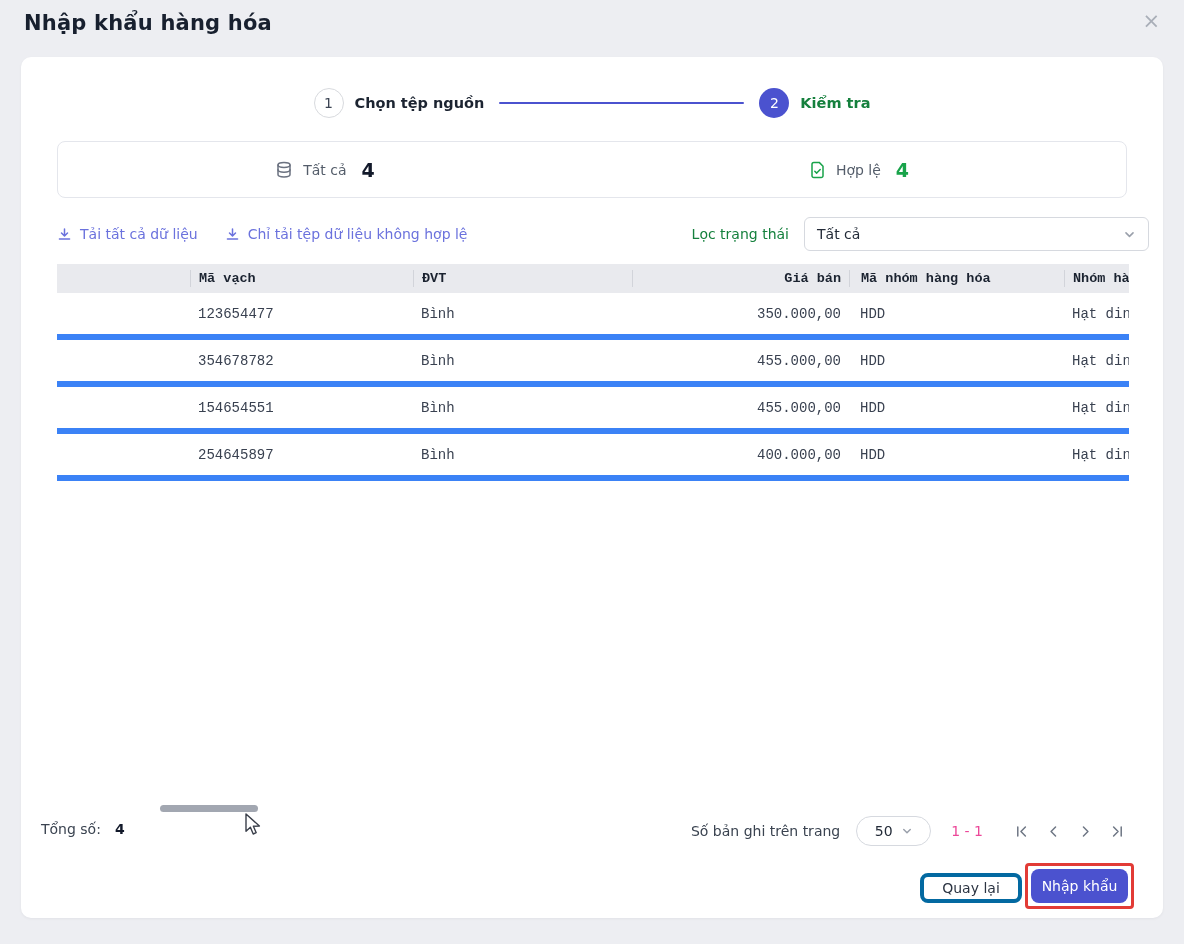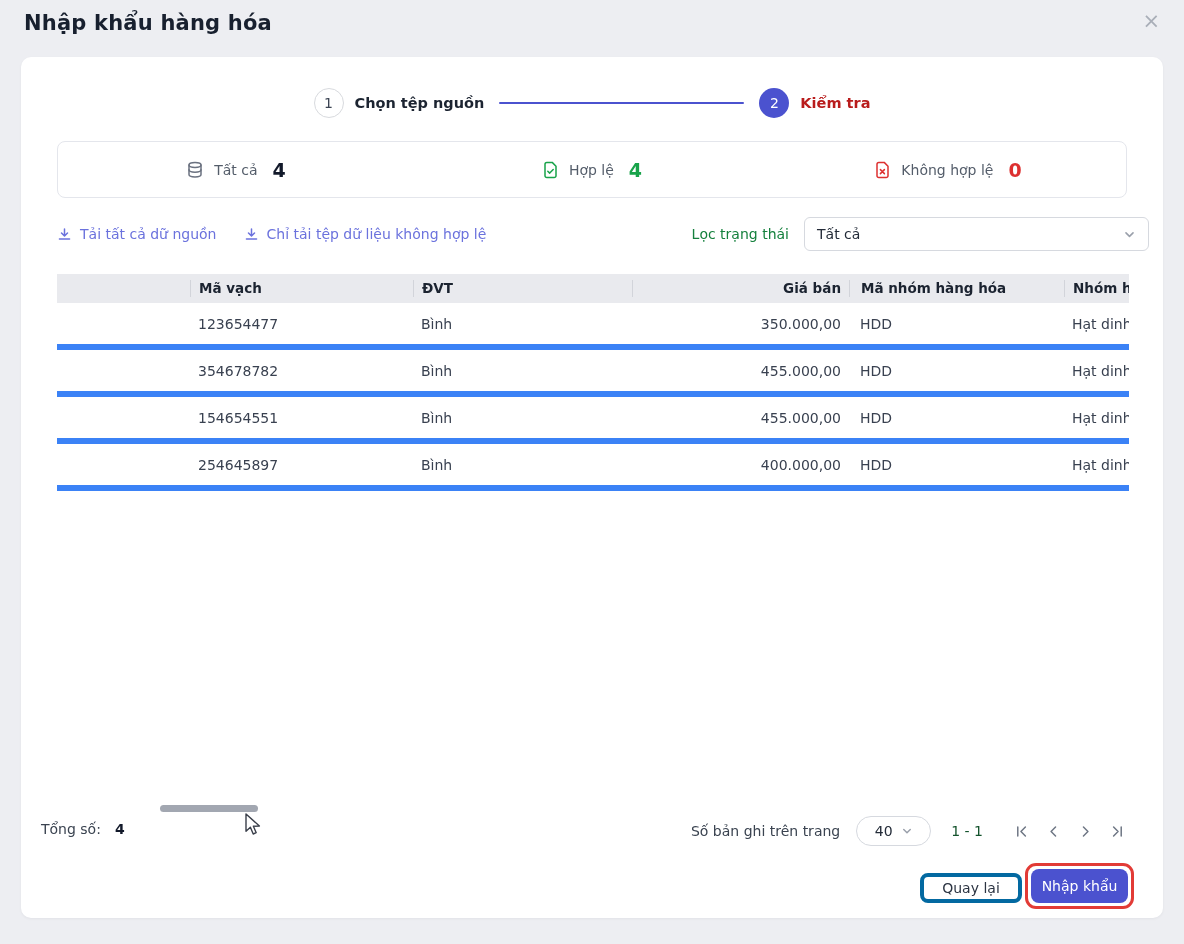--- a/index.html
+++ b/index.html
@@ -32,21 +32,21 @@
     display:flex; justify-content:center; align-items:center;
   }
   .step-circle {
     width:30px; height:30px; border-radius:50%;
     display:flex; align-items:center; justify-content:center;
     font-size:14px;
   }
   .step-circle.inactive { background:#fff; border:1px solid #d8dade; color:#3c4453; }
   .step-circle.active   { background:#4b52cf; color:#fff; }
   .step-label { font-size:14.5px; font-weight:600; margin-left:11px; color:#1c2431; }
-  .step-label.active { color:#b91c1c; }
+  .step-label.active { color:#15803d; }
   .step-line { width:245px; height:2px; background:#4b52cf; margin:0 15px; border-radius:1px; }
   
   .stats {
     position:absolute; top:84px; left:36px; width:1070px; height:57px;
     border:1px solid #e4e6ec; border-radius:8px;
     display:flex; align-items:center;
   }
   .stat { flex:1; display:flex; align-items:center; justify-content:center; gap:10px; }
   .stat-label { font-size:14px; color:#545d6a; }
   .stat-value { font-size:19px; font-weight:bold; margin-left:5px; }
@@ -63,21 +63,21 @@
   .toolbar-spacer { flex:1; }
   .filter-label { font-size:14px; color:#15803d; margin-right:15px; }
   .select {
     width:345px; height:34px; border:1px solid #d6d9df; border-radius:6px;
     display:flex; align-items:center; padding:0 12px;
     font-size:14px; color:#232b38; background:#fff; cursor:pointer;
   }
   .select .sel-value { flex:1; }
   
   .table {
-    position:absolute; top:217px; left:36px; width:1072px; overflow:hidden;
+    position:absolute; top:207px; left:36px; width:1072px; overflow:hidden;font-family:Liberation Mono, monospace;
   }
   .thead {
     display:flex; height:29px; background:#e9eaee; align-items:center;
     font-size:13.5px; font-weight:bold; color:#1b2330; white-space:nowrap;
   }
   .th, .td { padding:0 8px; overflow:hidden; flex:none; white-space:nowrap; }
   .th { height:17px; line-height:17px; }
   .th + .th { border-left:1px solid #d2d4da; }
   .c0 { width:133px; }
   .c1 { width:223px; }
@@ -102,35 +102,35 @@
   .pagination {
     position:absolute; right:34px; top:758px; height:32px;
     display:flex; align-items:center;
   }
   .pp-label { font-size:14px; color:#3a4350; margin-right:16px; }
   .pp-select {
     width:75px; height:30px; border:1px solid #d6d9df; border-radius:15px;
     display:flex; align-items:center; justify-content:center; gap:8px;
     font-size:14px; color:#232b38; background:#fff; cursor:pointer;
   }
-  .pp-range { font-size:14px; color:#14532d; margin:0 18px 0 20px; }
+  .pp-range { font-size:14px; color:#ec4899; margin:0 18px 0 20px; }
   .nav-btn {
     width:24px; height:24px; margin-left:8px;
     display:flex; align-items:center; justify-content:center; cursor:pointer;
   }
   
   .back-btn {
     position:absolute; left:899px; top:816px; width:102px; height:30px;
     background:#fff; border:4px solid #0369a1; border-radius:8px;
     font-size:14px; color:#2c3442;
     display:flex; align-items:center; justify-content:center; cursor:pointer;
   }
   .annotation-box {
     position:absolute; left:1004px; top:806px; width:109px; height:46px;
-    border:3px solid #e23b36; border-radius:11px;
+    border:3px solid #e23b36; border-radius:4px;
     display:flex; align-items:center; justify-content:center;
   }
   .submit-btn {
     width:97px; height:34px; background:#4b52cf; border-radius:8px; border:none;
     font-size:14px; color:#ffffff;
     display:flex; align-items:center; justify-content:center; cursor:pointer;
     font-family:inherit;
   }
   
   .cursor { position:absolute; left:243px; top:813px; }
@@ -167,40 +167,30 @@
     <div class="stat">
       <span>
         <svg width="17" height="18" viewBox="0 0 17 18" fill="none" stroke="#18a34a" stroke-width="1.5" stroke-linecap="round" stroke-linejoin="round">
           <path d="M3 3.2 a1.8 1.8 0 0 1 1.8 -1.8 h5.4 l3.8 3.8 v9.6 a1.8 1.8 0 0 1 -1.8 1.8 h-7.4 a1.8 1.8 0 0 1 -1.8 -1.8 z"></path>
           <path d="M5.8 10.2 l1.9 1.9 3.5 -3.6"></path>
         </svg>
       </span>
       <span class="stat-label">Hợp lệ</span>
       <span class="stat-value valid">4</span>
     </div>
-    <div class="stat">
-      <span>
-        <svg width="17" height="18" viewBox="0 0 17 18" fill="none" stroke="#dd3030" stroke-width="1.5" stroke-linecap="round" stroke-linejoin="round">
-          <path d="M3 3.2 a1.8 1.8 0 0 1 1.8 -1.8 h5.4 l3.8 3.8 v9.6 a1.8 1.8 0 0 1 -1.8 1.8 h-7.4 a1.8 1.8 0 0 1 -1.8 -1.8 z"></path>
-          <path d="M6.4 8.6 l4 4 M10.4 8.6 l-4 4"></path>
-        </svg>
-      </span>
-      <span class="stat-label">Không hợp lệ</span>
-      <span class="stat-value invalid">0</span>
-    </div>
   </div>
 
   <div class="toolbar">
     <div class="dl-link">
       <span>
         <svg width="15" height="15" viewBox="0 0 16 16" fill="none" stroke="#6b72dd" stroke-width="1.6" stroke-linecap="round" stroke-linejoin="round">
           <path d="M8 2 v7.2 M4.8 6.4 L8 9.6 l3.2 -3.2 M2.6 12.8 h10.8"></path>
         </svg>
       </span>
-      <span>Tải tất cả dữ nguồn</span>
+      <span>Tải tất cả dữ liệu</span>
     </div>
     <div class="dl-link">
       <span>
         <svg width="15" height="15" viewBox="0 0 16 16" fill="none" stroke="#6b72dd" stroke-width="1.6" stroke-linecap="round" stroke-linejoin="round">
           <path d="M8 2 v7.2 M4.8 6.4 L8 9.6 l3.2 -3.2 M2.6 12.8 h10.8"></path>
         </svg>
       </span>
       <span>Chỉ tải tệp dữ liệu không hợp lệ</span>
     </div>
     <div class="toolbar-spacer"></div>
@@ -261,21 +251,21 @@
   <div class="hscroll-thumb"></div>
 
   <div class="total-line">
     <span>Tổng số:</span>
     <span class="total-value">4</span>
   </div>
 
   <div class="pagination">
     <span class="pp-label">Số bản ghi trên trang</span>
     <div class="pp-select">
-      <span>40</span>
+      <span>50</span>
       <span>
         <svg width="12" height="12" viewBox="0 0 14 14" fill="none" stroke="#9aa0ab" stroke-width="1.7" stroke-linecap="round" stroke-linejoin="round">
           <path d="M3.2 5.2 L7 9 l3.8 -3.8"></path>
         </svg>
       </span>
     </div>
     <span class="pp-range">1 - 1</span>
     <div class="nav-btn">
       <svg width="13" height="13" viewBox="0 0 14 14" fill="none" stroke="#6e7684" stroke-width="1.6" stroke-linecap="round" stroke-linejoin="round">
         <path d="M3 2.2 V11.8 M11.2 2.2 L6.4 7 l4.8 4.8"></path>

